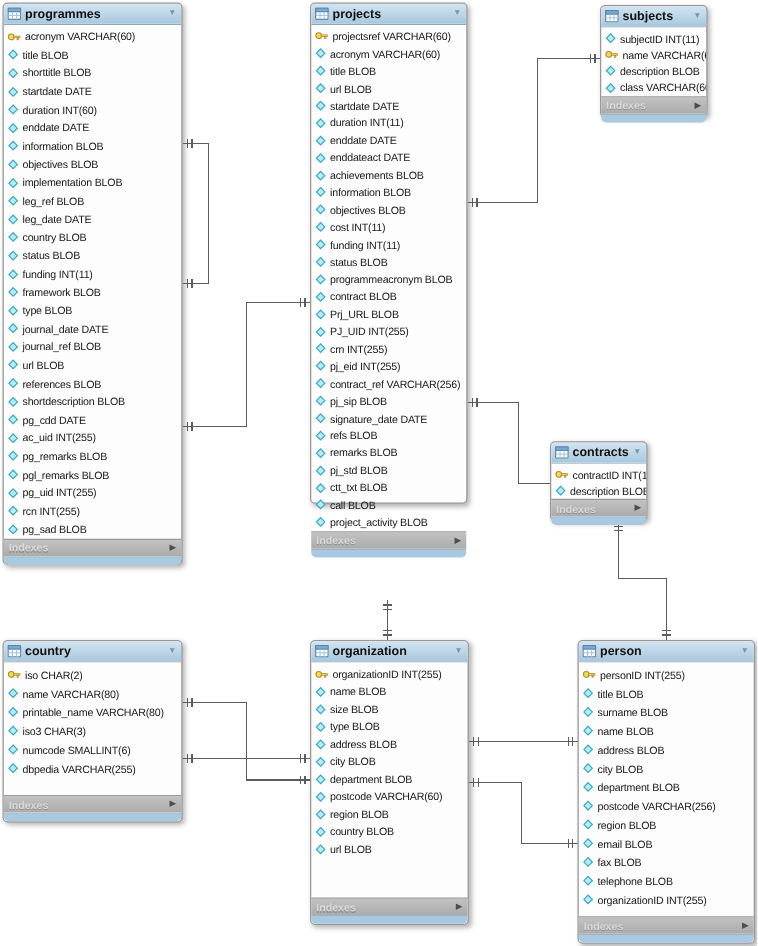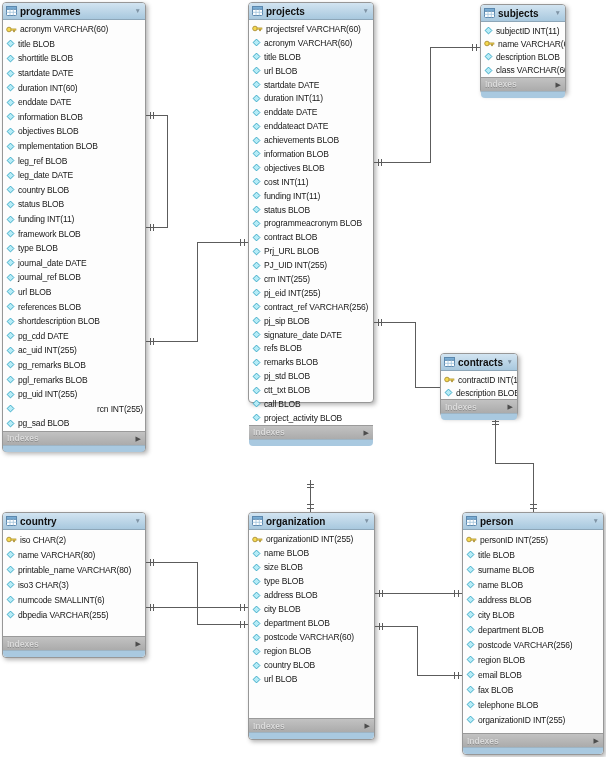--- a/index.html
+++ b/index.html
@@ -266,21 +266,21 @@
             <rect x="2.1" y="2.1" width="4.8" height="4.8" transform="rotate(45 4.5 4.5)" fill="#b6ecf7" stroke="#35a7c4" stroke-width="0.9"></rect>
           </svg>
           <span class="row-label">pgl_remarks BLOB</span>
         </div>
         <div class="row" style="height: 14.6px;">
           <svg width="9" height="9" viewBox="0 0 9 9">
             <rect x="2.1" y="2.1" width="4.8" height="4.8" transform="rotate(45 4.5 4.5)" fill="#b6ecf7" stroke="#35a7c4" stroke-width="0.9"></rect>
           </svg>
           <span class="row-label">pg_uid INT(255)</span>
         </div>
-        <div class="row" style="height: 14.6px; justify-content: space-between;">
+        <div class="row" style="height: 14.6px;">
           <svg width="9" height="9" viewBox="0 0 9 9">
             <rect x="2.1" y="2.1" width="4.8" height="4.8" transform="rotate(45 4.5 4.5)" fill="#b6ecf7" stroke="#35a7c4" stroke-width="0.9"></rect>
           </svg>
           <span class="row-label">rcn INT(255)</span>
         </div>
         <div class="row" style="height: 14.6px;">
           <svg width="9" height="9" viewBox="0 0 9 9">
             <rect x="2.1" y="2.1" width="4.8" height="4.8" transform="rotate(45 4.5 4.5)" fill="#b6ecf7" stroke="#35a7c4" stroke-width="0.9"></rect>
           </svg>
           <span class="row-label">pg_sad BLOB</span>

